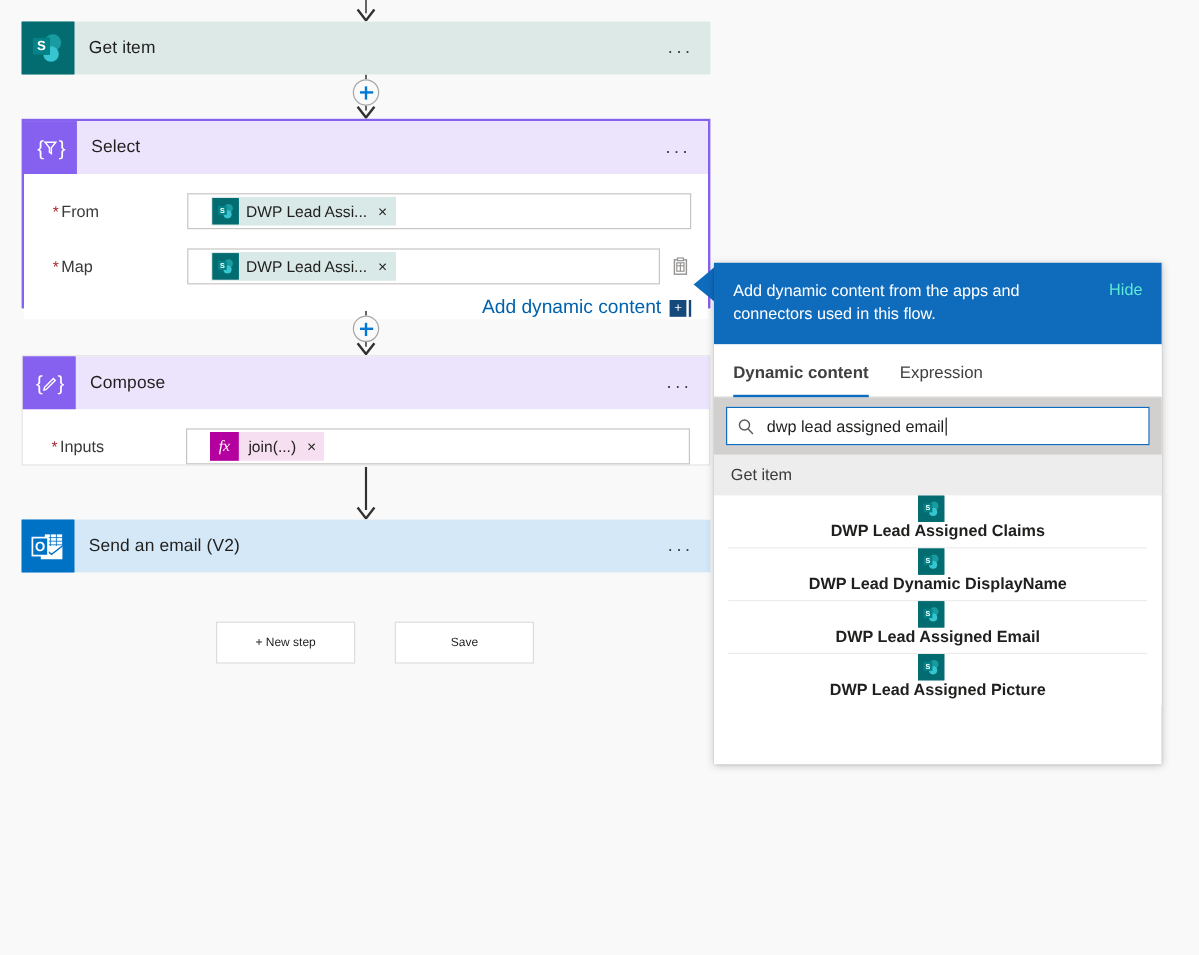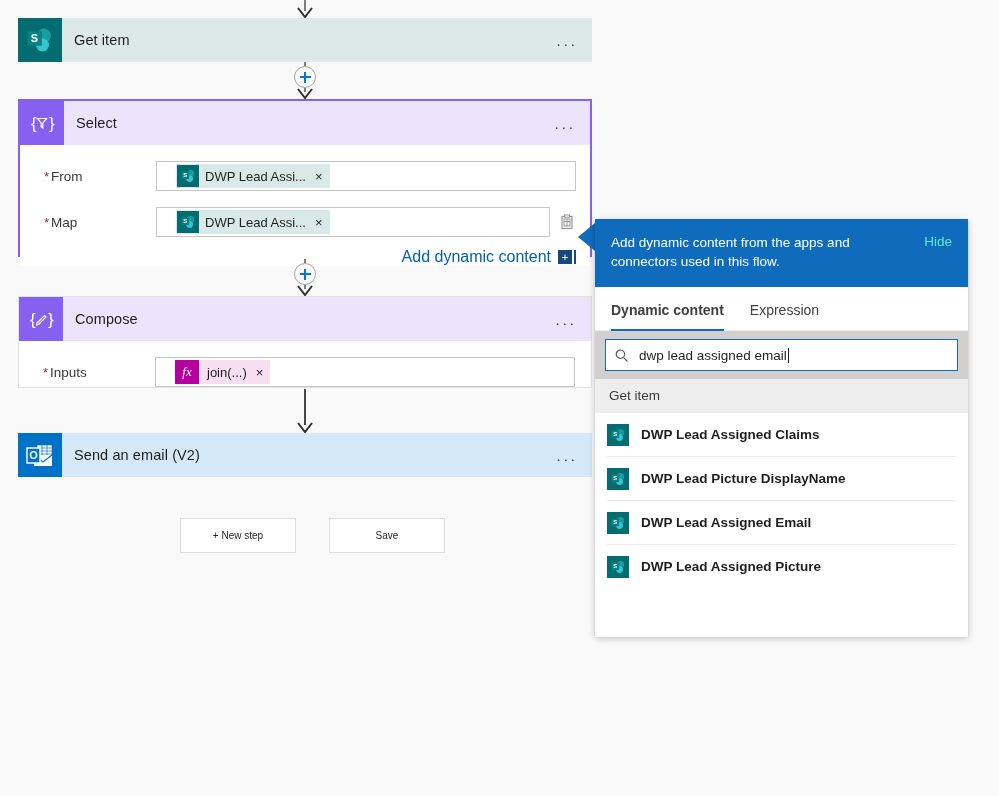--- a/index.html
+++ b/index.html
@@ -371,20 +371,21 @@
     padding: 9px 14px 10px 14px;
   }
   .dyn-list { background: #fff; }
   .dyn-item {
     display: flex;
     align-items: center;
     height: 43px;
     margin: 0 12px;
     border-bottom: 1px solid #ebebeb;
     cursor: pointer;
+    flex-direction: column;
   }
   .dyn-item:last-child { border-bottom: none; }
   .dyn-item-icon {
     width: 22px; height: 22px;
     flex: 0 0 22px;
     background: #036c70;
     margin-right: 12px;
   }
   .dyn-item-label {
     font-size: 13.5px;
@@ -619,21 +620,21 @@
     <div class="dyn-item">
       <span class="dyn-item-icon">
         <svg width="22" height="22" viewBox="0 0 22 22">
           <rect width="22" height="22" fill="#036c70"></rect>
           <circle cx="13.5" cy="8.6" r="3.6" fill="#1a9ba1"></circle>
           <circle cx="12.6" cy="13.6" r="3.4" fill="#37c6d0"></circle>
           <rect x="4.6" y="6.6" width="7.4" height="7.4" fill="#038387"></rect>
           <text x="8.3" y="12.3" font-family="Liberation Sans, sans-serif" font-size="6" font-weight="bold" fill="#ffffff" text-anchor="middle">S</text>
         </svg>
       </span>
-      <span class="dyn-item-label">DWP Lead Picture DisplayName</span>
+      <span class="dyn-item-label">DWP Lead Dynamic DisplayName</span>
     </div>
     <div class="dyn-item">
       <span class="dyn-item-icon">
         <svg width="22" height="22" viewBox="0 0 22 22">
           <rect width="22" height="22" fill="#036c70"></rect>
           <circle cx="13.5" cy="8.6" r="3.6" fill="#1a9ba1"></circle>
           <circle cx="12.6" cy="13.6" r="3.4" fill="#37c6d0"></circle>
           <rect x="4.6" y="6.6" width="7.4" height="7.4" fill="#038387"></rect>
           <text x="8.3" y="12.3" font-family="Liberation Sans, sans-serif" font-size="6" font-weight="bold" fill="#ffffff" text-anchor="middle">S</text>
         </svg>

